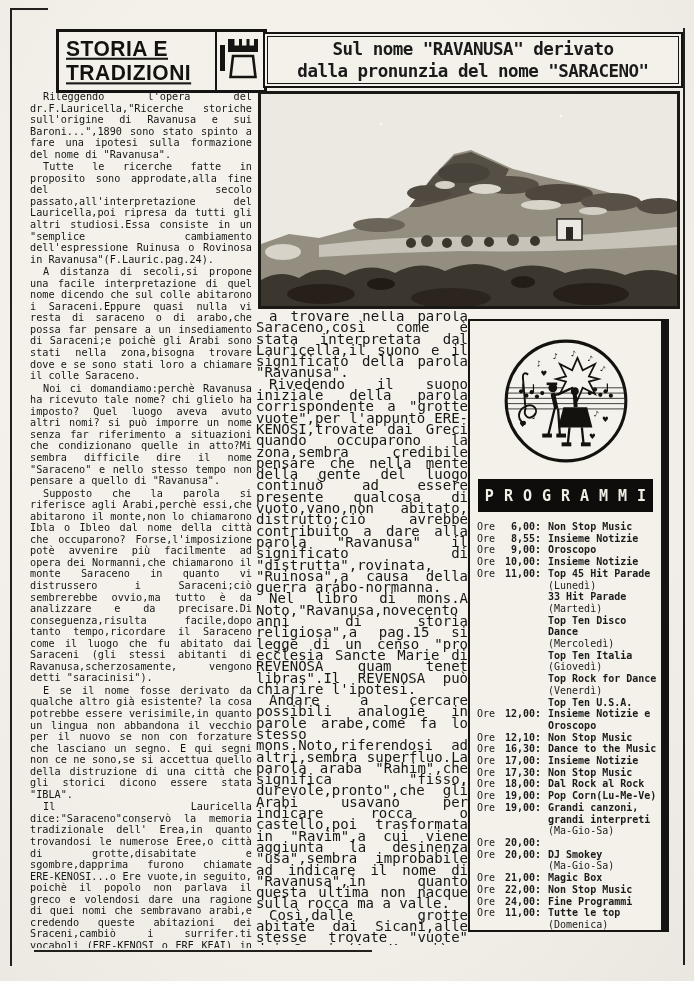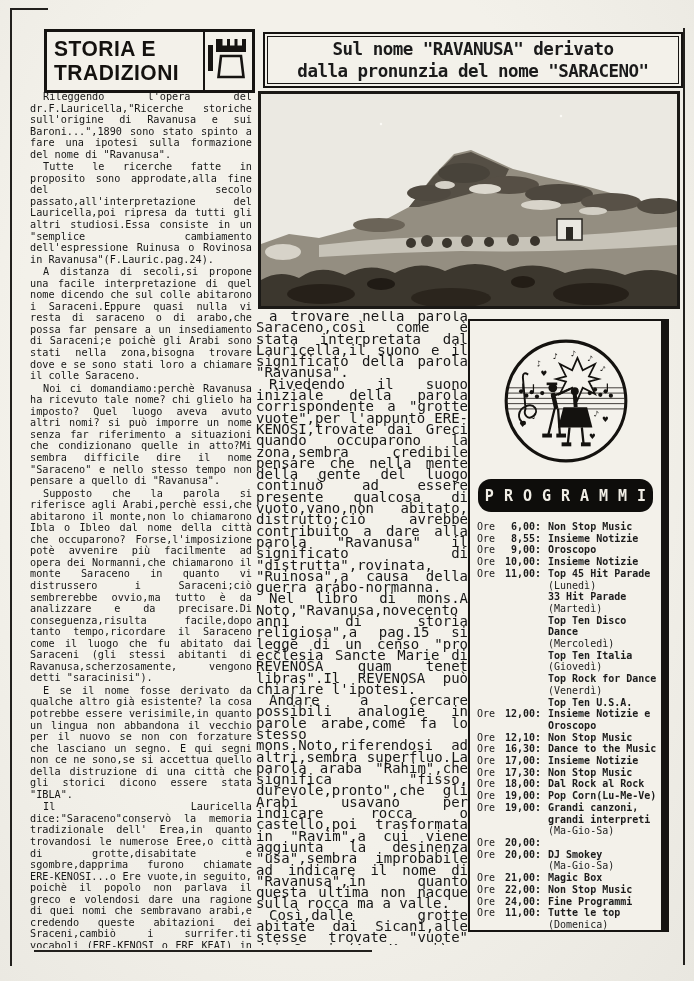--- a/index.html
+++ b/index.html
@@ -11,22 +11,22 @@
   }
   #page{
     position:relative;width:694px;height:981px;
     background:radial-gradient(ellipse at 45% 40%, #f3f1ea 55%, #e9e7e0 100%);
     color:#1b1b1b;
   }
   .rule{position:absolute;background:#22201d;}
 
   
   #logo-box{
-    position:absolute;left:44px;top:29px;width:205px;height:58px;
-    border:3px solid #161412;display:flex;background:#f3f1ea;
+    position:absolute;left:56px;top:29px;width:205px;height:58px;
+    border:3px solid #161412;display:flex;background:#f3f1ea;text-decoration:underline;
   }
   #logo-text{
     flex:1;padding:3px 0 0 7px;
     font-family:"Liberation Sans", sans-serif;font-weight:900;
     font-size:21px;line-height:23px;letter-spacing:.5px;color:#14120f;
     transform:scaleY(1.07);transform-origin:top left;white-space:nowrap;
   }
   #logo-icon-area{
     width:47px;border-left:2px solid #161412;position:relative;
   }
@@ -67,21 +67,21 @@
   
   #sidebar{
     position:absolute;left:468px;top:319px;width:201px;height:613px;
     border:2px solid #161412;border-right:8px solid #161412;
     box-sizing:border-box;background:#f3f1ea;
   }
   #dance-logo{display:block;margin:14px auto 0;}
   #prog-banner{
     margin:12px 8px 0 8px;height:33px;background:#0e0d0b;color:#f1eee6;
     display:flex;align-items:center;justify-content:center;
-    font-weight:bold;font-size:15px;letter-spacing:10px;text-indent:10px;border-radius:13px;
+    font-weight:bold;font-size:15px;letter-spacing:10px;text-indent:10px;
   }
   #schedule{margin:9px 2px 0 7px;font-size:10px;line-height:11.7px;}
   .sched-row{display:grid;grid-template-columns:24px 40px 1fr;}
   .sched-ore{}
   .sched-time{text-align:right;font-weight:bold;}
   .sched-prog{padding-left:7px;}
   .sched-prog .pl{font-weight:bold;}
   .sched-prog .pl.day{font-weight:normal;}
 
   

